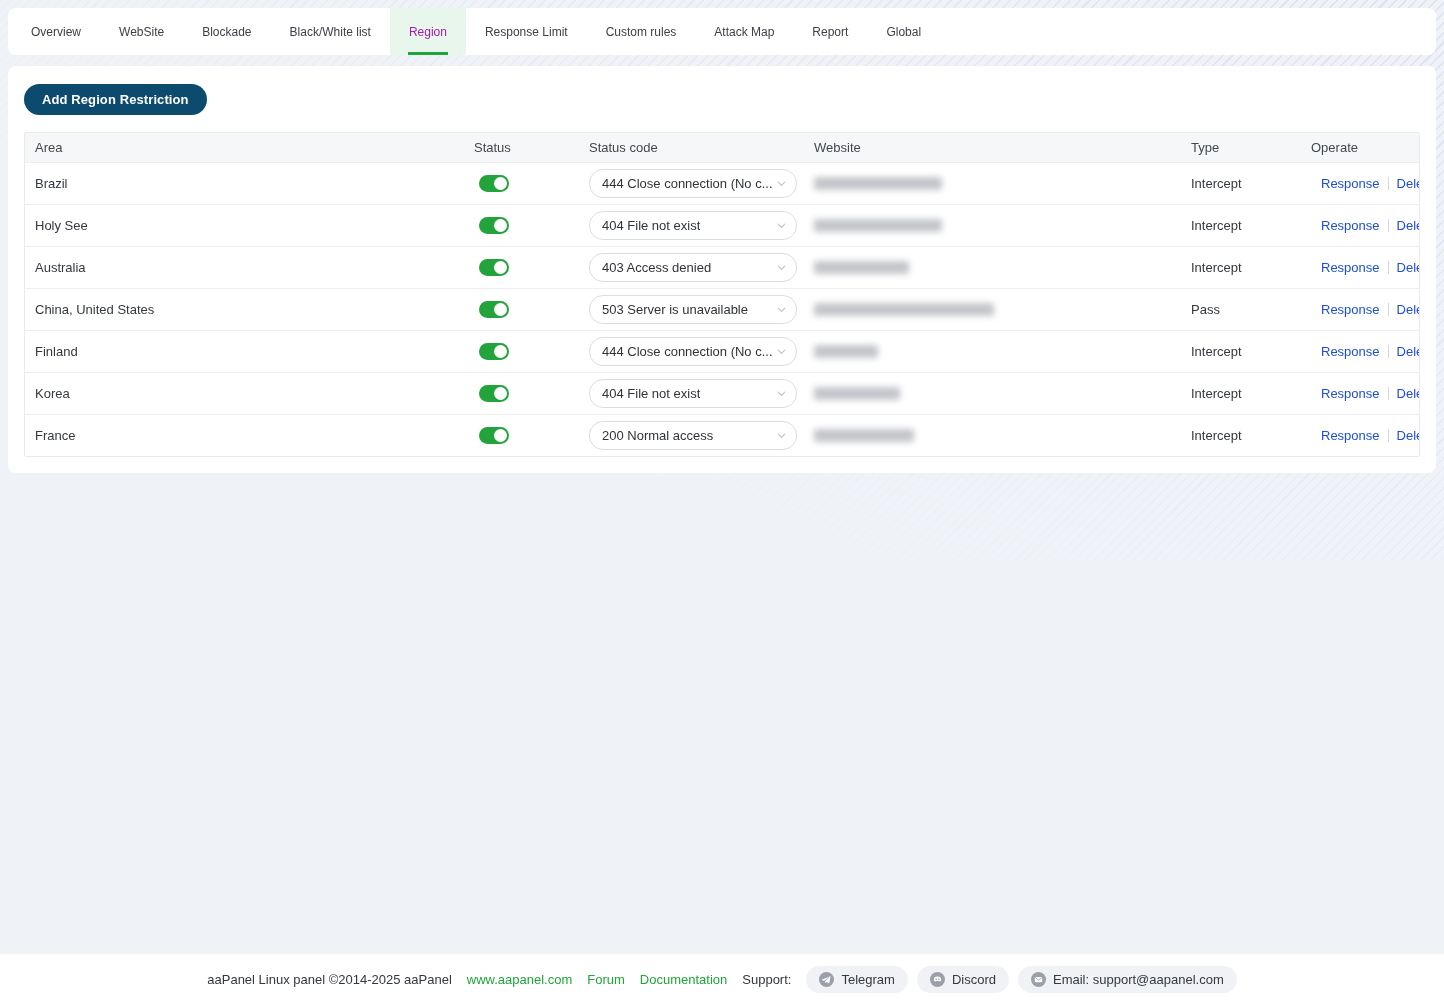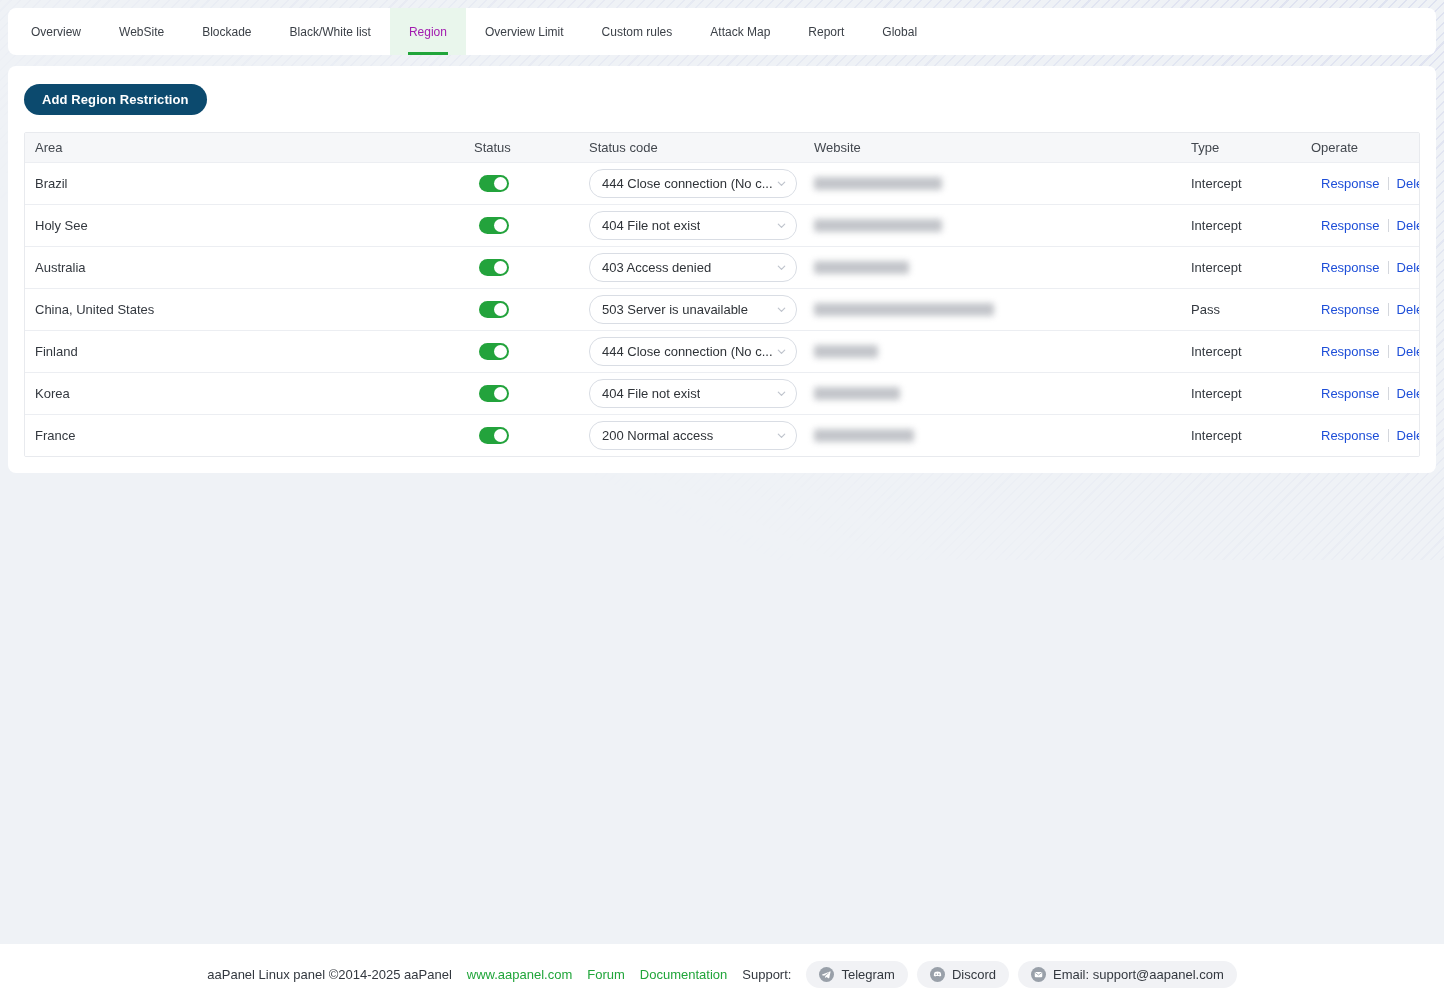--- a/index.html
+++ b/index.html
@@ -82,21 +82,21 @@
   
   .c-operate{
     display:flex;align-items:center;justify-content:flex-end;
     gap:8px;padding-right:10px !important;
   }
   .op-link{color:#1d4ed8;cursor:pointer;text-decoration:none;font-size:13px;}
   .op-divider{width:1px;height:13px;background:#d4d7dd;}
 
   
   .footer{
-    position:absolute;left:0;right:0;bottom:0;height:60px;background:#fff;
+    position:absolute;left:0;right:0;bottom:0;height:50px;background:#fff;
     display:flex;align-items:center;justify-content:center;gap:15px;
     font-size:13px;color:#33383f;z-index:1;
   }
   .footer a{text-decoration:none;}
   .f-link{color:#20a53a;cursor:pointer;}
   .f-pills{display:flex;gap:9px;}
   .pill{
     height:27px;background:#f1f2f5;border-radius:14px;cursor:pointer;
     display:flex;align-items:center;gap:7px;padding:0 13px;color:#33383f;
   }
@@ -105,21 +105,21 @@
 <body>
 
 <div class="bg-stripes"></div>
 
 <div class="card tabbar">
   <div class="tab">Overview</div>
   <div class="tab">WebSite</div>
   <div class="tab">Blockade</div>
   <div class="tab">Black/White list</div>
   <div class="tab active">Region</div>
-  <div class="tab">Overview Limit</div>
+  <div class="tab">Response Limit</div>
   <div class="tab">Custom rules</div>
   <div class="tab">Attack Map</div>
   <div class="tab">Report</div>
   <div class="tab">Global</div>
 </div>
 
 <div class="card main">
   <button class="add-btn">Add Region Restriction</button>
 
   <div class="table">

